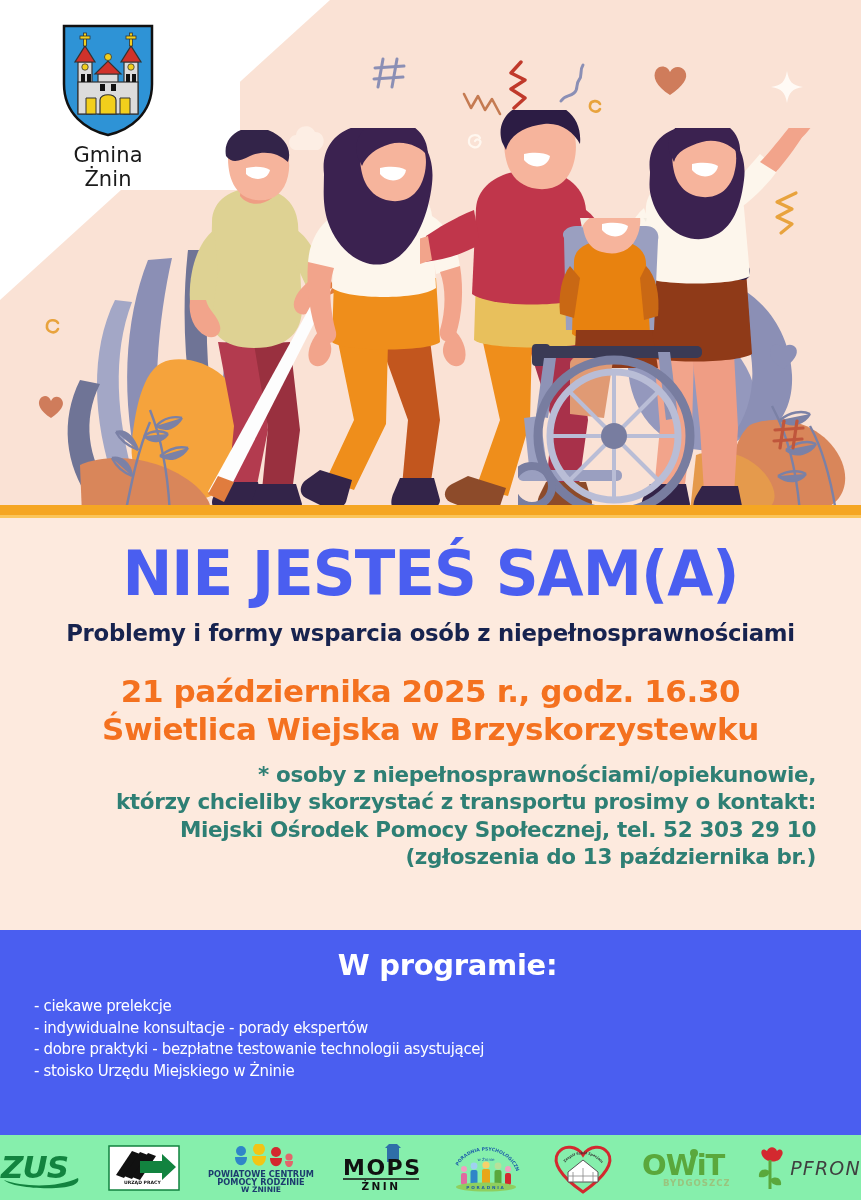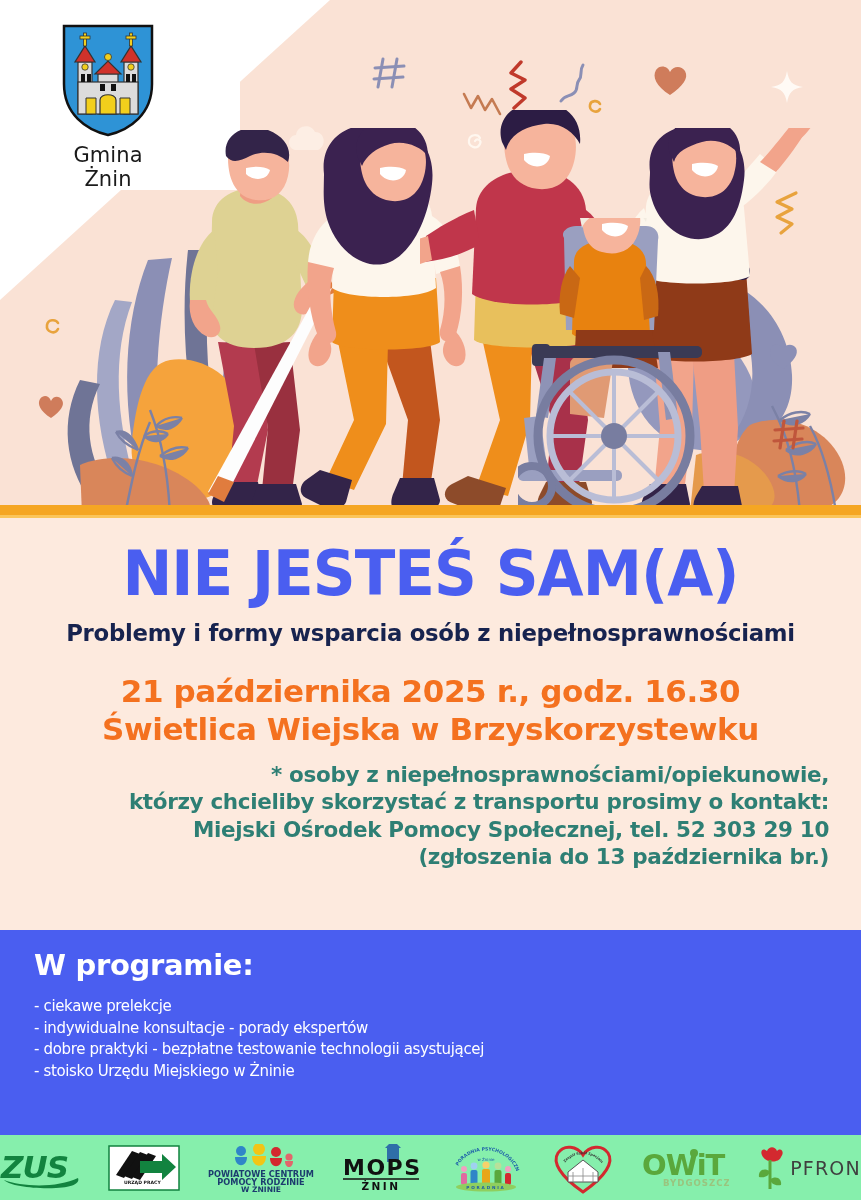--- a/index.html
+++ b/index.html
@@ -92,21 +92,21 @@
     font-family:"DejaVu Sans", sans-serif;
     font-weight:bold;
     font-size:31px;
     color:#f4711f;
     line-height:1.22;
     letter-spacing:-.4px;
   }
   .note {
     text-align:right;
     margin-top:12px;
-    padding-right:32px;
+    padding-right:45px;
     font-family:"DejaVu Sans", sans-serif;
     font-weight:bold;
     font-size:21.5px;
     color:#2e7f74;
     line-height:1.28;
     letter-spacing:-.35px;
   }
 
   
   .program {
@@ -114,20 +114,21 @@
     background:#4a5ef0; z-index:30;
     padding:18px 0 0 34px;
     color:#ffffff;
   }
   .program h2 {
     font-family:"DejaVu Sans", sans-serif;
     font-weight:bold;
     font-size:29px;
     letter-spacing:-.3px;
     margin-bottom:14px;
+    text-align:center;
   }
   .program ul { list-style:none; }
   .program li {
     font-family:"DejaVu Sans", sans-serif;
     font-weight:normal;
     font-size:15px;
     line-height:1.44;
     letter-spacing:-.35px;
     white-space:nowrap;
   }
@@ -146,20 +147,21 @@
     font-size:12.5px;
     color:#111;
     text-align:center;
     line-height:1.35;
     white-space:nowrap;
   }
   .pfron-word {
     font-family:"DejaVu Sans", sans-serif;
     font-size:19px; letter-spacing:1.2px; color:#3f3f3f;
     margin-left:3px;
+    font-style:italic;
   }
 </style>
 </head>
 <body>
 
 <div class="poster">
 
   <div class="hero">
 
     <div class="white-corner2"></div>

